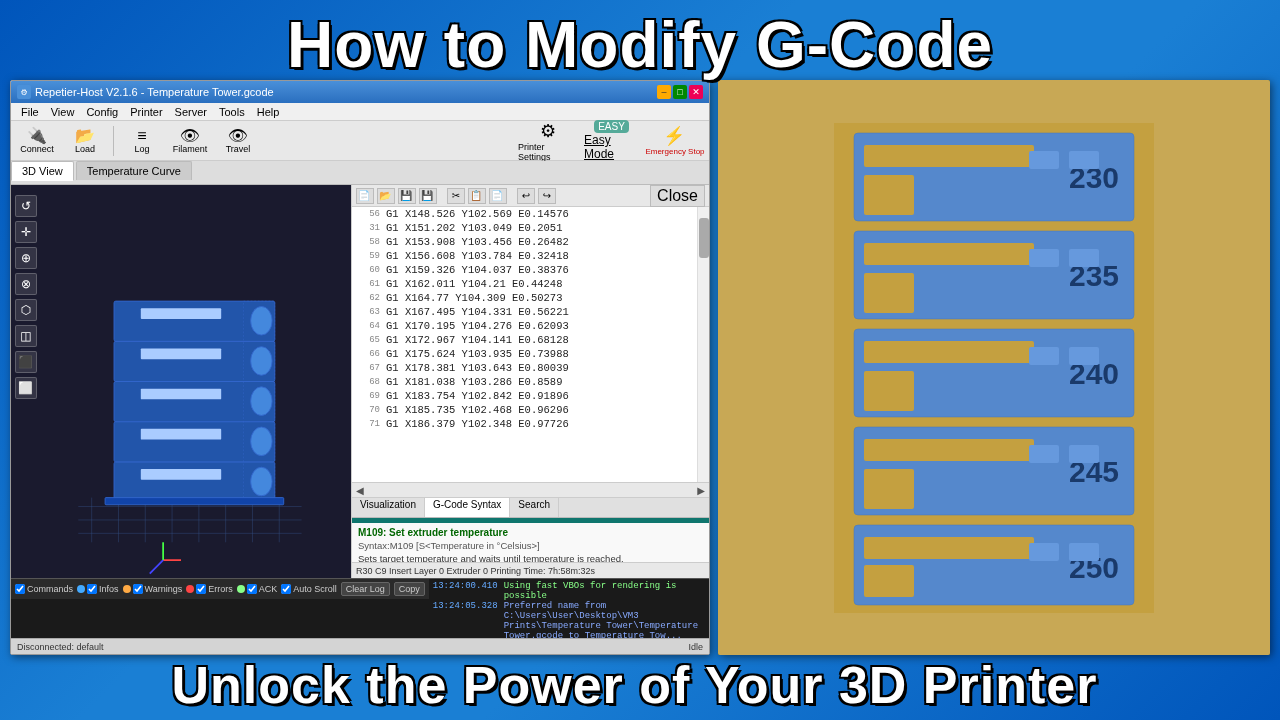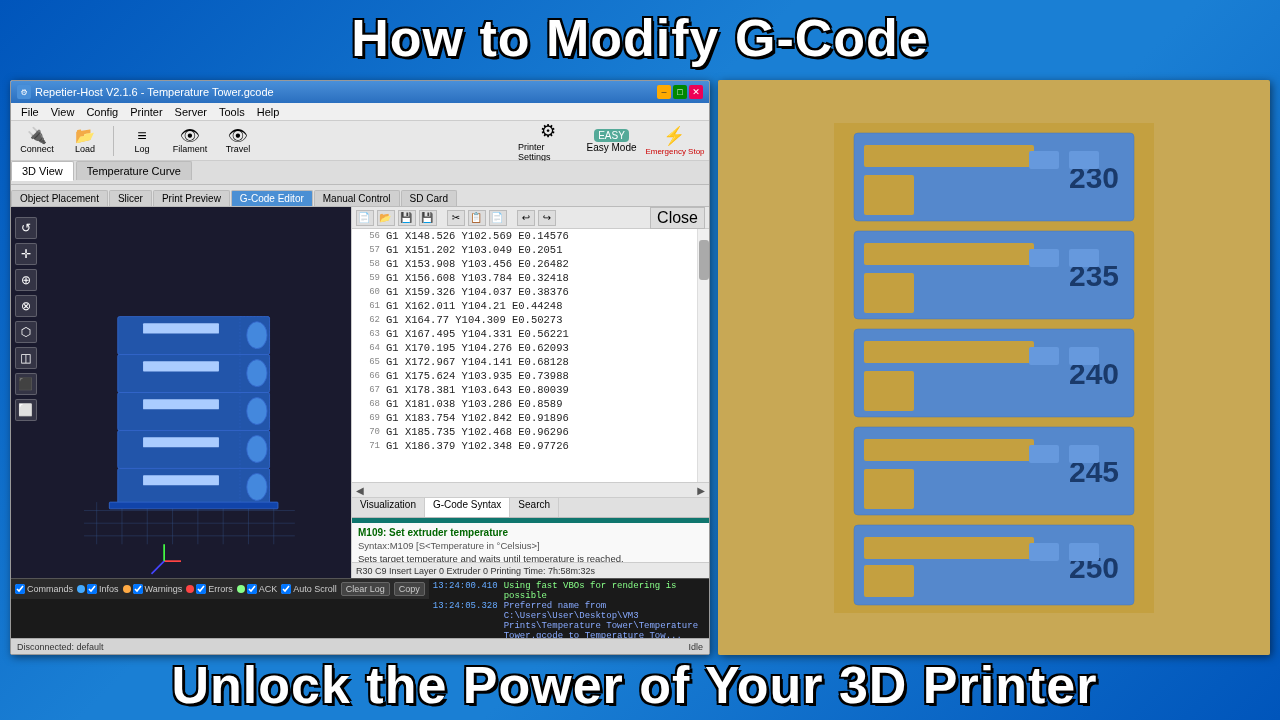--- a/index.html
+++ b/index.html
@@ -19,21 +19,21 @@
       background: linear-gradient(135deg, #0055bb 0%, #1a7fd4 40%, #1a7fd4 60%, #0055bb 100%);
       z-index: 0;
     }
 
     
     .top-title {
       position: absolute;
       top: 8px;
       left: 0; right: 0;
       text-align: center;
-      font-size: 52px;
+      font-size: 64px;
       font-weight: 900;
       color: white;
       text-shadow: 3px 3px 0 #000, -2px -2px 0 #000, 2px -2px 0 #000, -2px 2px 0 #000;
       z-index: 10;
       letter-spacing: 1px;
     }
 
     
     .bottom-title {
       position: absolute;
@@ -568,43 +568,35 @@
         <span class="tool-icon">👁</span>
         <span>Travel</span>
       </div>
       <div class="toolbar-right">
         <div class="printer-setting-btn">
           <span style="font-size:18px;">⚙</span>
           <span style="font-size:9px;">Printer Settings</span>
         </div>
         <div class="easy-mode-btn">
           <span style="font-size:10px;background:#5a9;color:white;padding:1px 4px;border-radius:4px;">EASY</span>
-          <span style="font-size:10px;">Easy Mode</span>
+          <span style="font-size:12px;text-decoration:underline;">Easy Mode</span>
         </div>
         <div class="emergency-btn">
           <span style="font-size:18px;color:#c00;">⚡</span>
           <span style="font-size:8px;">Emergency Stop</span>
         </div>
       </div>
     </div>
 
     <div class="tabs-row">
       <div class="tab active">3D View</div>
       <div class="tab">Temperature Curve</div>
     </div>
 
     <div style="display:flex;flex:1;overflow:hidden;flex-direction:column;">
-      <div class="secondary-tabs">
-        <div class="sec-tab">Object Placement</div>
-        <div class="sec-tab">Slicer</div>
-        <div class="sec-tab">Print Preview</div>
-        <div class="sec-tab active">G-Code Editor</div>
-        <div class="sec-tab">Manual Control</div>
-        <div class="sec-tab">SD Card</div>
-      </div>
 
       <div class="main-content">
 
         <div class="view-3d">
           <div class="view-3d-sidebar">
             <div class="view-btn">↺</div>
             <div class="view-btn">✛</div>
             <div class="view-btn">⊕</div>
             <div class="view-btn">⊗</div>
             <div class="view-btn">⬡</div>
@@ -676,21 +668,21 @@
             <div class="close-btn-gcode">Close</div>
           </div>
 
           <div style="display:flex;flex:1;overflow:hidden;">
             <div class="gcode-content" id="gcode-lines-container">
             <div class="gcode-line">
                   <span class="line-num">56</span>
                   <span class="line-code">G1 X148.526 Y102.569 E0.14576</span>
                 </div>
                 <div class="gcode-line">
-                  <span class="line-num">57</span>
+                  <span class="line-num">31</span>
                   <span class="line-code">G1 X151.202 Y103.049 E0.2051</span>
                 </div>
                 <div class="gcode-line">
                   <span class="line-num">58</span>
                   <span class="line-code">G1 X153.908 Y103.456 E0.26482</span>
                 </div>
                 <div class="gcode-line">
                   <span class="line-num">59</span>
                   <span class="line-code">G1 X156.608 Y103.784 E0.32418</span>
                 </div>

